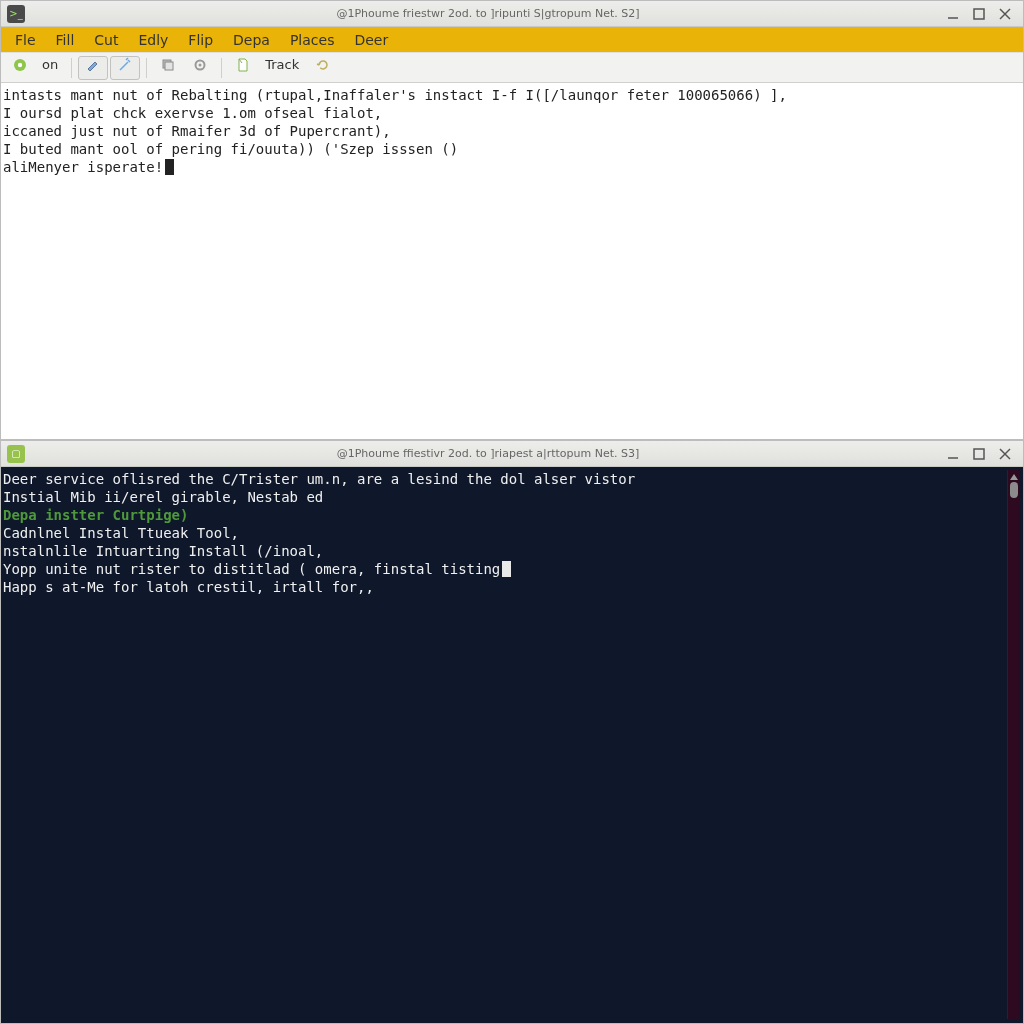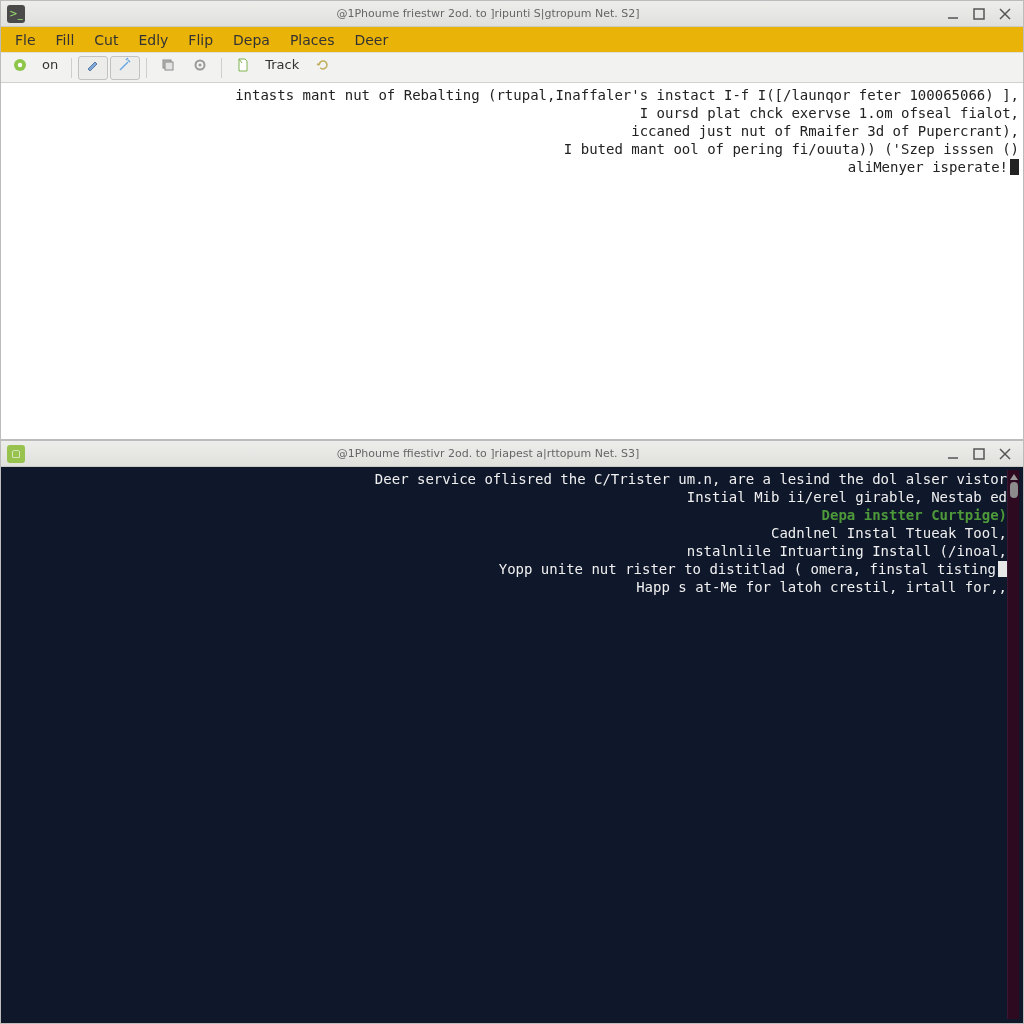--- a/index.html
+++ b/index.html
@@ -107,21 +107,20 @@
   .term-area {
     flex: 1;
     background: #ffffff;
     color: #222;
     font-family: "DejaVu Sans Mono", "Liberation Mono", monospace;
     font-size: 14px;
     line-height: 18px;
     padding: 3px 4px 4px 2px;
     position: relative;
     overflow: hidden;
-    text-align: right;
   }
   .window.bottom .term-area {
     background: #0f172a;
     color: #f0f0f0;
     display: flex;
   }
   .term-lines { flex: 1; }
   .term-line { white-space: pre; }
   .cursor {
     display: inline-block;

